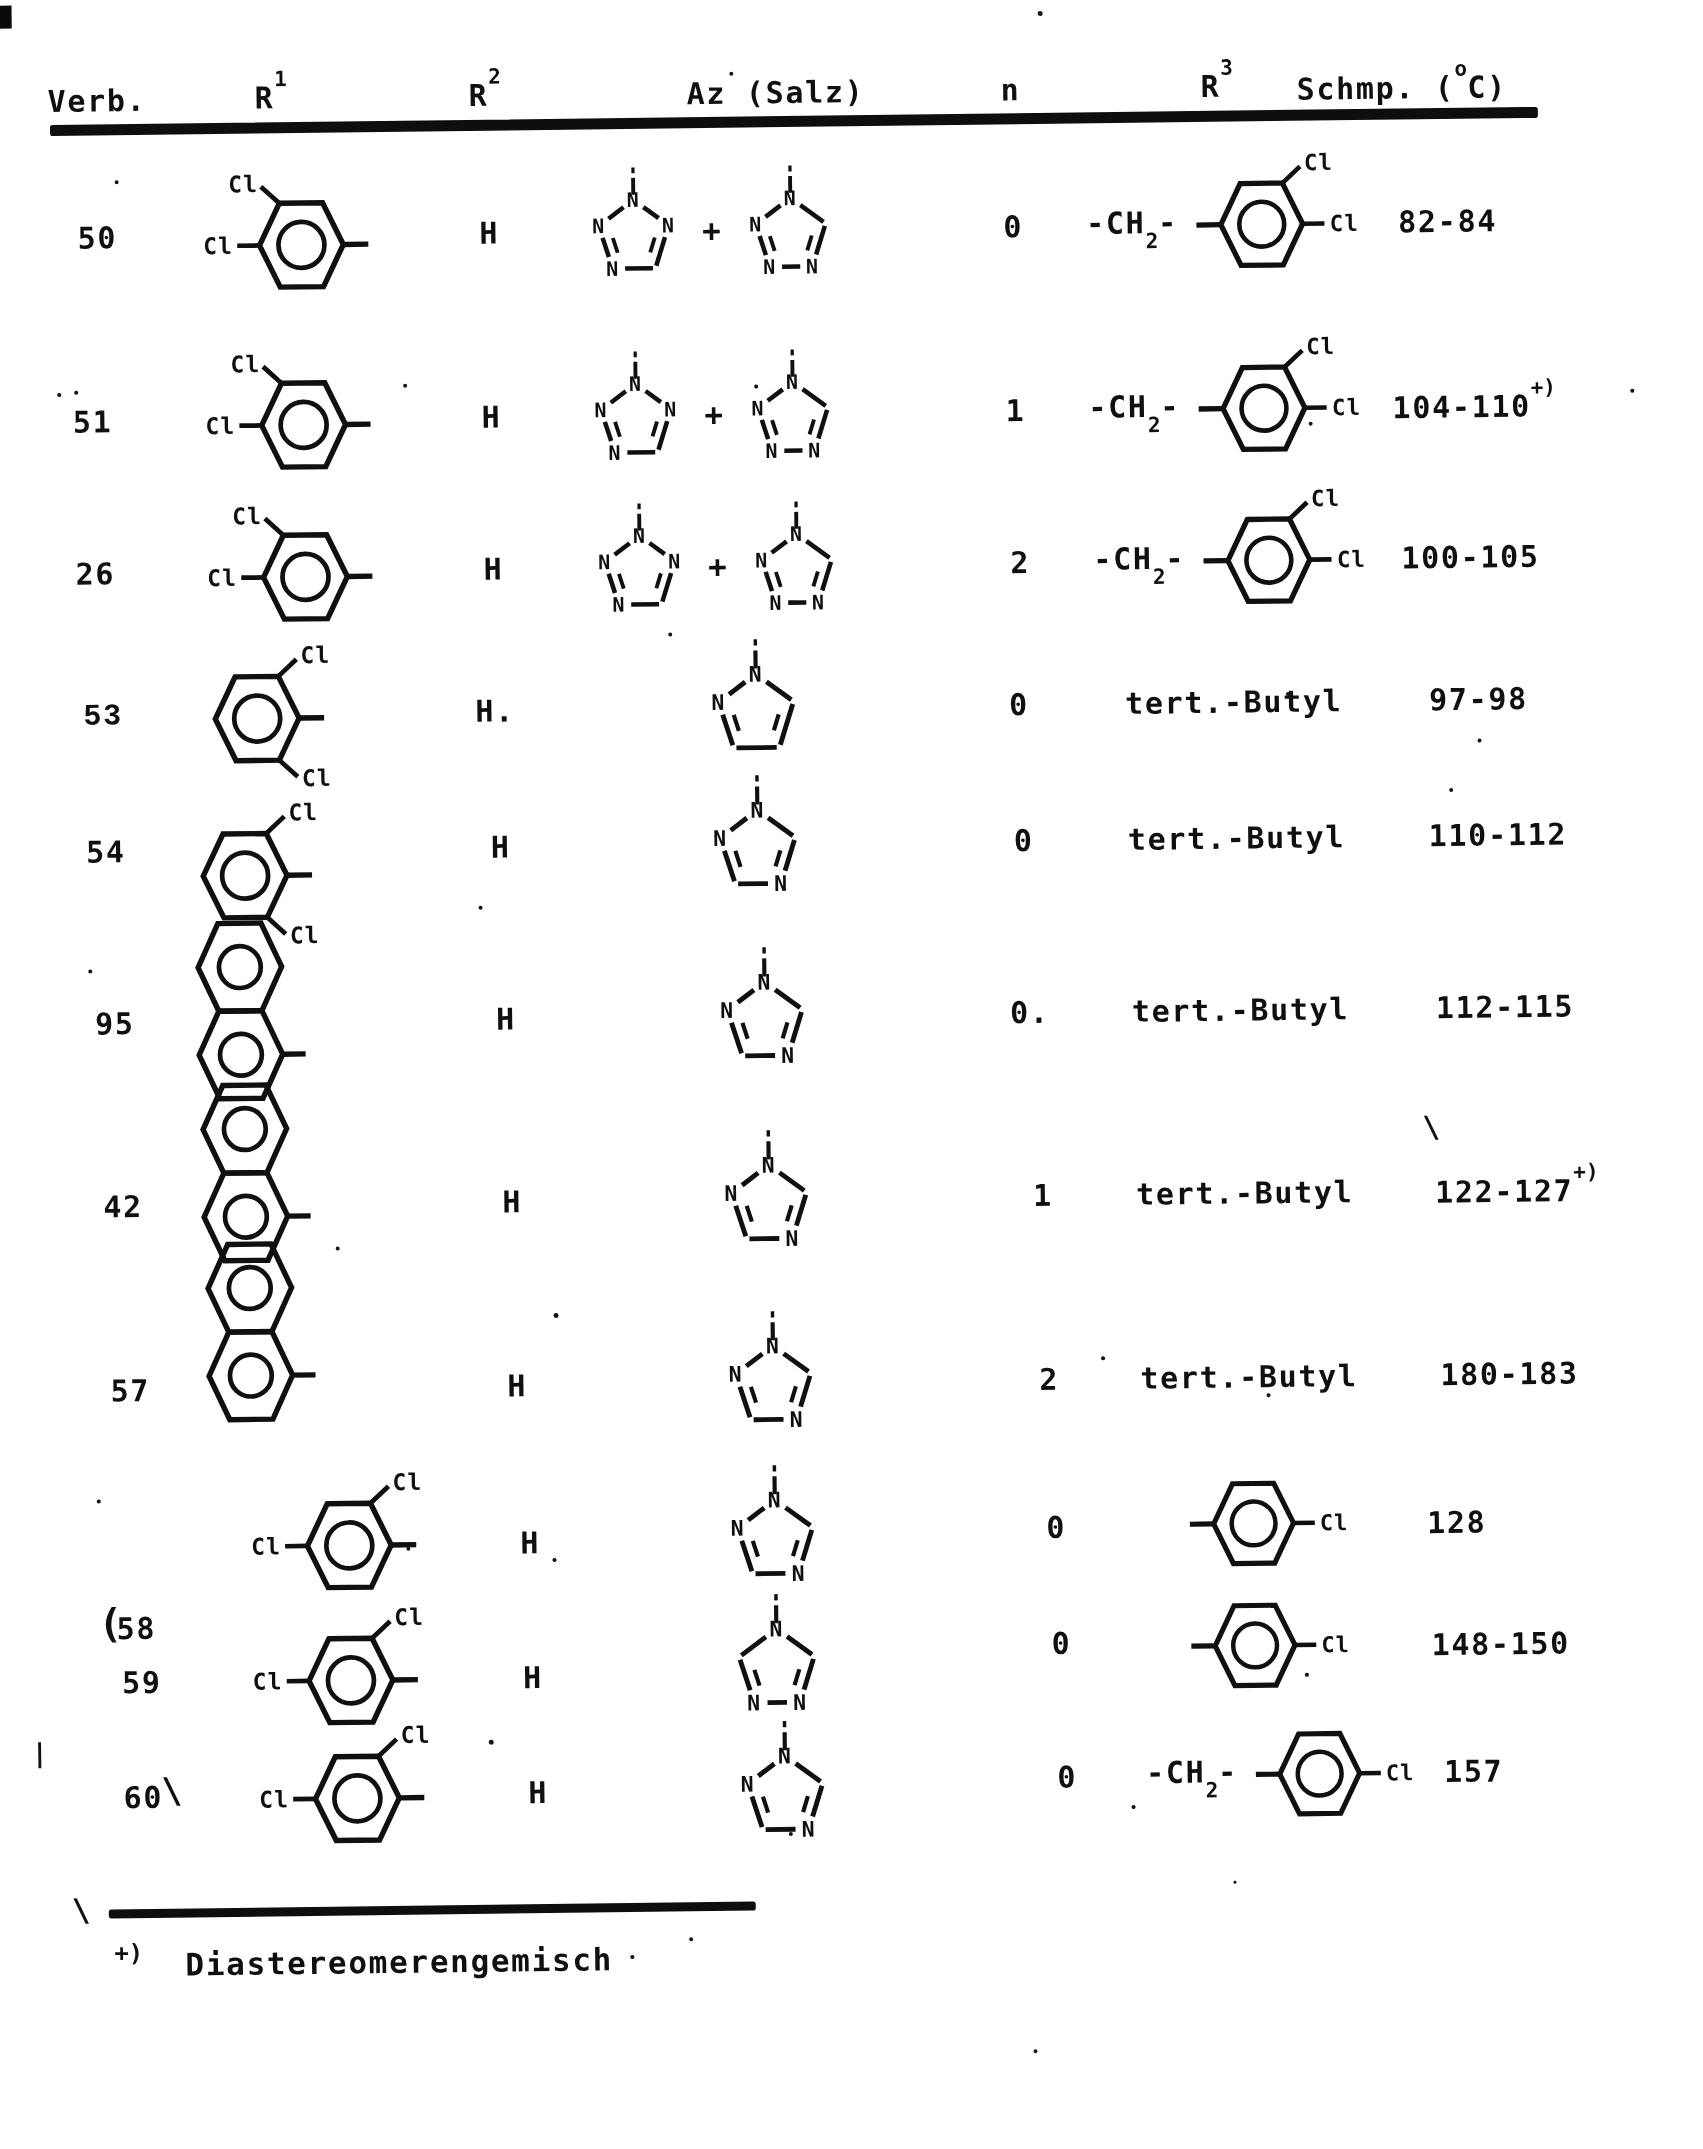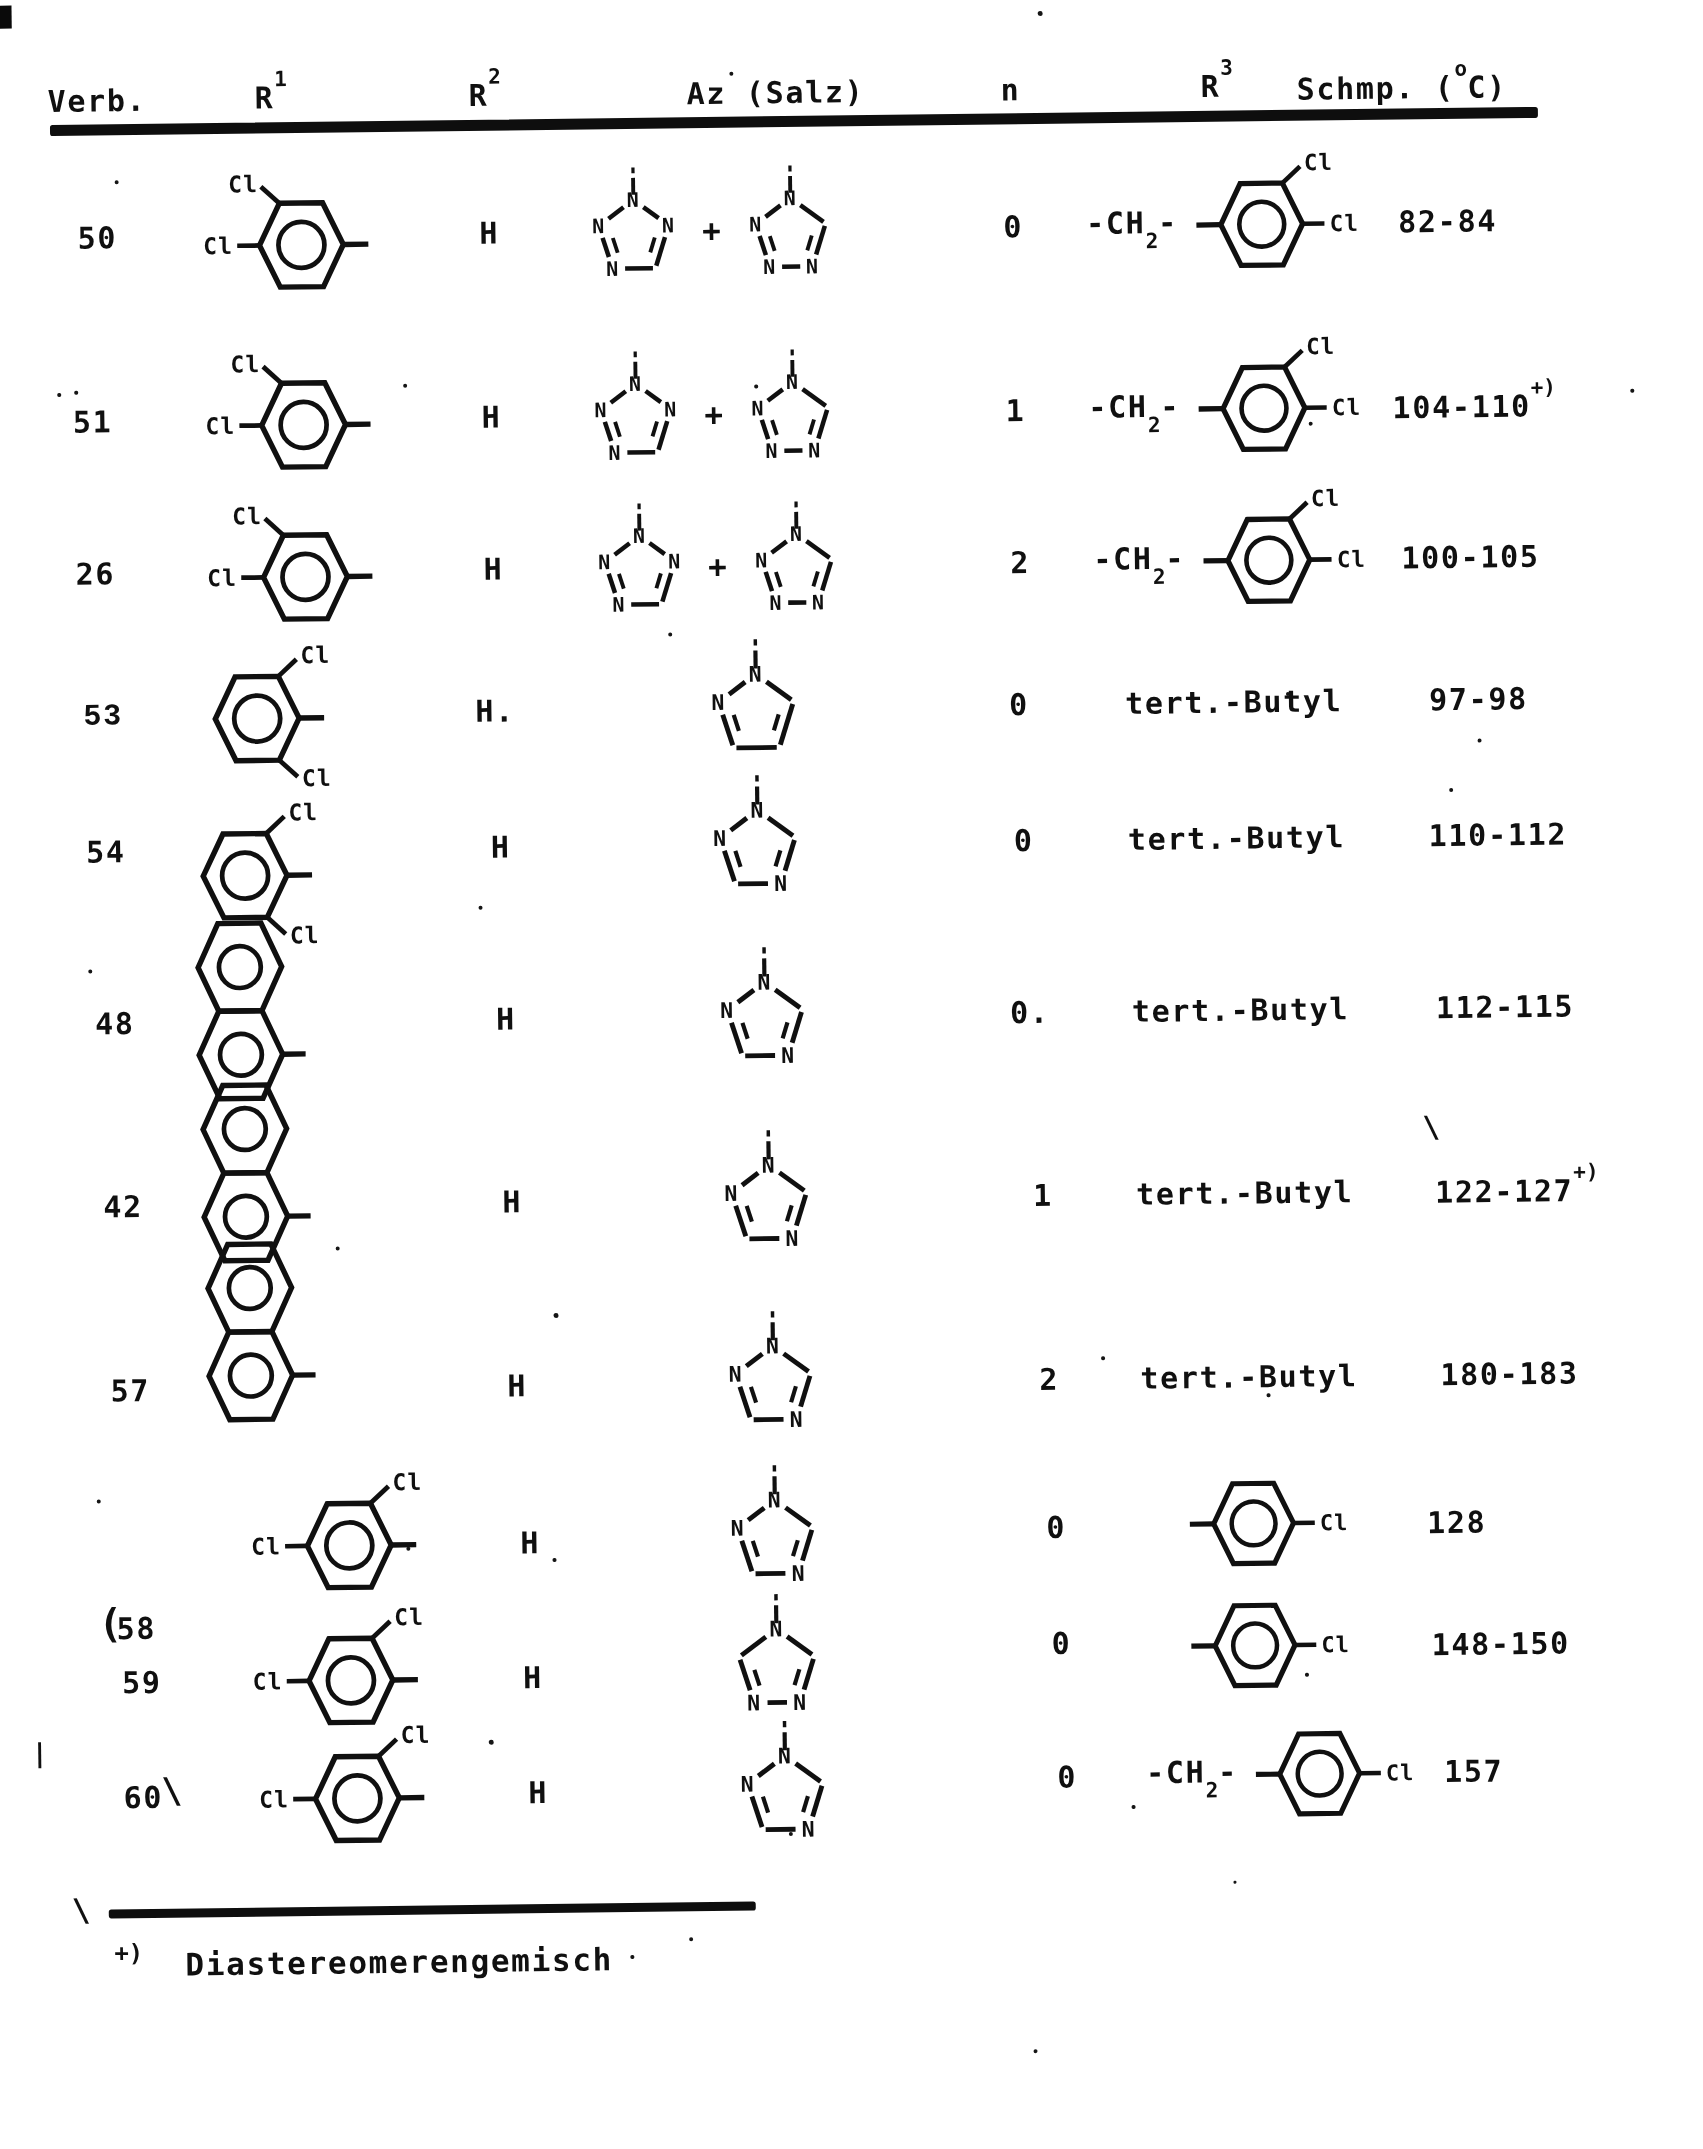--- a/index.html
+++ b/index.html
@@ -306,21 +306,21 @@
             <text x="95" y="69" font-size="31" text-anchor="middle">N</text>
             <text x="41" y="109" font-size="31" text-anchor="middle">N</text>
             <text x="128" y="175" font-size="31" text-anchor="middle">N</text>
           </svg>
         </div>
         <div class="cell c-center" style="left: 1015px; top: 853px;"><span>0</span></div>
         <div class="cell " style="left: 1119px; top: 853px;"><span style="font-size:30px;">tert.-Butyl</span></div>
         <div class="cell " style="left: 1420px; top: 853px;"><span>110-112</span></div>
       </div>
       <div>
-        <div class="cell c-center" style="left: 104px; top: 1025px;"><span>48</span></div>
+        <div class="cell c-center" style="left: 104px; top: 1025px;"><span>95</span></div>
         <div class="cell c-center" style="left: 233px; top: 1030px;">
           <svg width="155" viewBox="0 0 230 420">
             <polygon points="78,55 142,55 172,120 142,185 78,185 48,120" fill="none" stroke="#101010" stroke-width="8"></polygon>
             <polygon points="78,185 142,185 172,250 142,315 78,315 48,250" fill="none" stroke="#101010" stroke-width="8"></polygon>
             <circle cx="110" cy="120" r="31" fill="none" stroke="#101010" stroke-width="7"></circle>
             <circle cx="110" cy="250" r="31" fill="none" stroke="#101010" stroke-width="7"></circle>
             <line x1="172" y1="250" x2="206" y2="250" stroke="#101010" stroke-width="8"></line>
           </svg>
         </div>
         <div class="cell c-center" style="left: 495px; top: 1025px;"><span>H</span></div>

